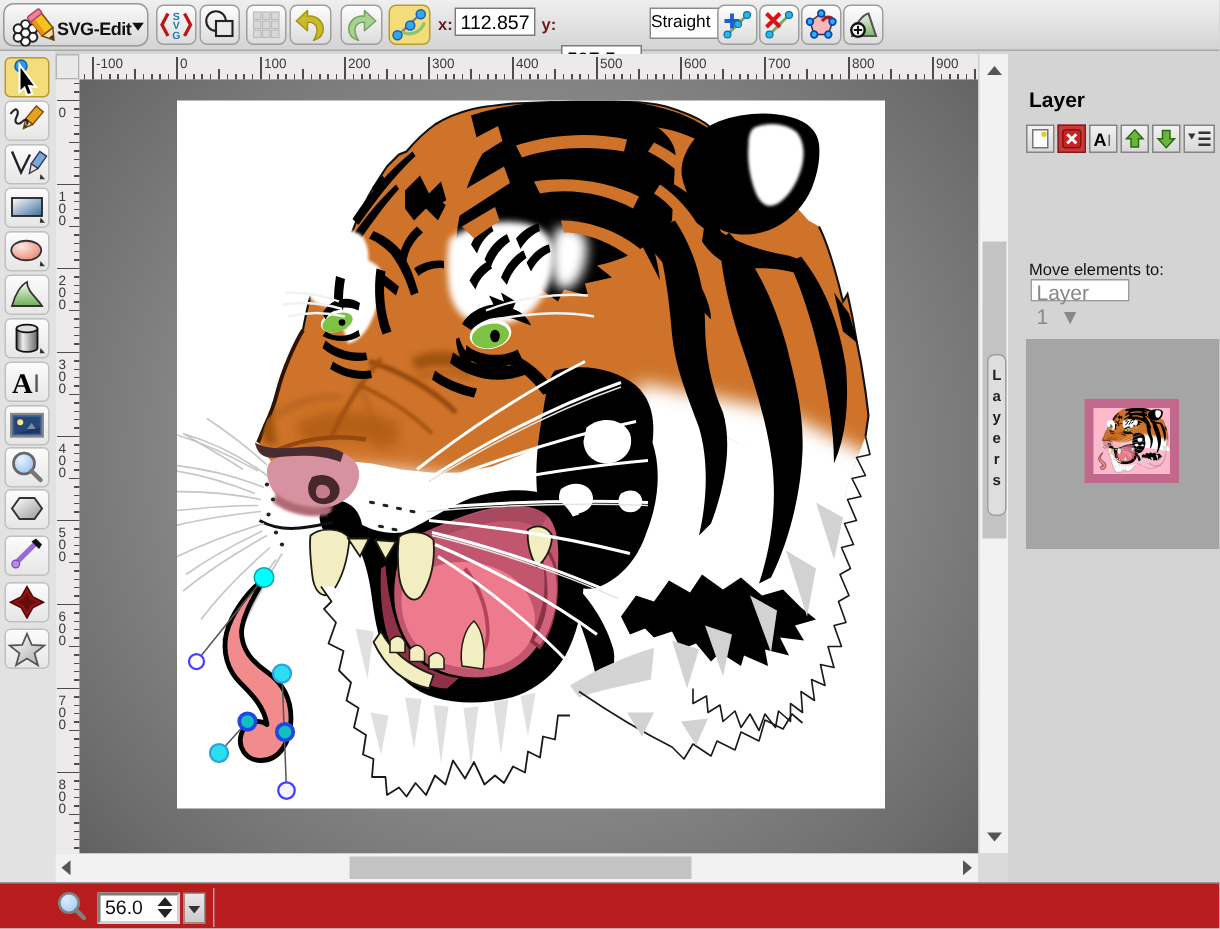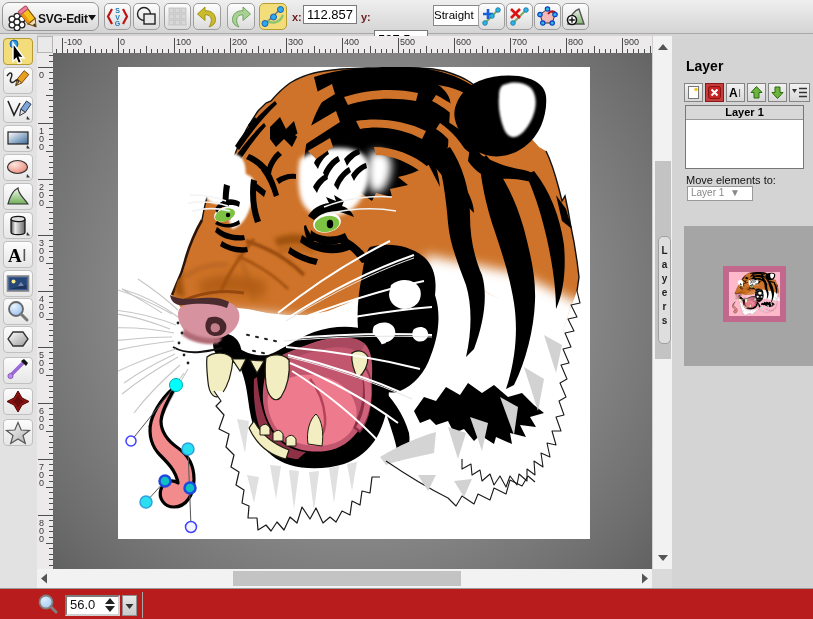--- a/index.html
+++ b/index.html
@@ -36,21 +36,21 @@
   #zoombox{position:absolute;left:65px;top:6px;width:55px;height:21px;background:#fff;border:2px inset #d0d0d0;box-sizing:border-box;font-size:13px;color:#111;padding-left:3px}
   #zoomdd{position:absolute;left:122px;top:6px;width:15px;height:21px;background:linear-gradient(#e8e8e8,#cacaca);border:1px solid #909090;box-sizing:border-box}
   
   #rightpanel{left:672px;top:34px;width:141px;height:554px;background:#d4d4d4}
   #layerstitle{position:absolute;left:14px;top:24px;font-size:14px;font-weight:bold;color:#000}
   #lbtnrow{position:absolute;left:12px;top:49px;width:126px;height:20px}
   .lbtn{position:absolute;top:0;width:19px;height:19px;border:1px solid #858585;background:linear-gradient(#f2f2f2,#d8d8d8);box-sizing:border-box}
   #layerlist{position:absolute;left:13px;top:71px;width:119px;height:64px;background:#fff;border:1px solid #777;box-sizing:border-box}
   #layerhead{height:13px;background:#d8d8d8;border-bottom:1px solid #999;font-size:11px;font-weight:bold;text-align:center;color:#000}
   #movelbl{position:absolute;left:14px;top:140px;font-size:11px;color:#111}
-  #movedd{position:absolute;left:15px;top:152px;width:66px;height:15px;background:#fff;border:1px solid #999;box-sizing:border-box;font-size:10px;color:#888;padding-left:3px}
+  #movedd{position:absolute;left:15px;top:152px;width:66px;height:15px;background:#fff;border:1px solid #999;box-sizing:border-box;font-size:14px;color:#888;padding-left:3px}
   #graycanvas{position:absolute;left:12px;top:192px;width:129px;height:140px;background:#a5a5a5}
   #thumb{position:absolute;left:39px;top:40px;width:63px;height:56px;background:#c2688c}
   #thumbinner{position:absolute;left:6px;top:6px;width:51px;height:44px;background:#ffb9cb;overflow:hidden}
   #layertab{left:658px;top:236px;width:13px;height:108px;background:#dedede;border:1px solid #a0a0a0;border-radius:5px;box-sizing:border-box;z-index:5}
   #layertab div{font-size:10px;font-weight:bold;color:#222;text-align:center;line-height:14px;margin-top:7px}
 </style>
 </head>
 <body>
 
 <div class="abs" id="topbar"></div>
@@ -750,23 +750,20 @@
           <path d="M8.5,14.5 L14,8.5 L11,8.5 L11,3 L6,3 L6,8.5 L3,8.5 Z" fill="#6cb43c" stroke="#2a6a10" stroke-width="1"></path>
         </svg>
     </div>
     <div class="lbtn" style="left:105px;width:21px">
       <svg width="19" height="17">
           <path d="M2,5 L7,5 L4.5,9 Z" fill="#333"></path>
           <path d="M9,4.5 H17 M9,8.5 H17 M9,12.5 H17" stroke="#333" stroke-width="1.6"></path>
         </svg>
     </div>
   </div>
-  <div id="layerlist">
-      <div id="layerhead">Layer 1</div>
-    </div>
   <div id="movelbl">Move elements to:</div>
   <div id="movedd">Layer 1&nbsp;&nbsp;▼</div>
   <div id="graycanvas">
       <div id="thumb">
         <div id="thumbinner"><svg width="51" height="44" viewBox="0 0 472 472" preserveAspectRatio="none">
             <use href="#art"></use>
           </svg></div>
       </div>
     </div>
 </div>

